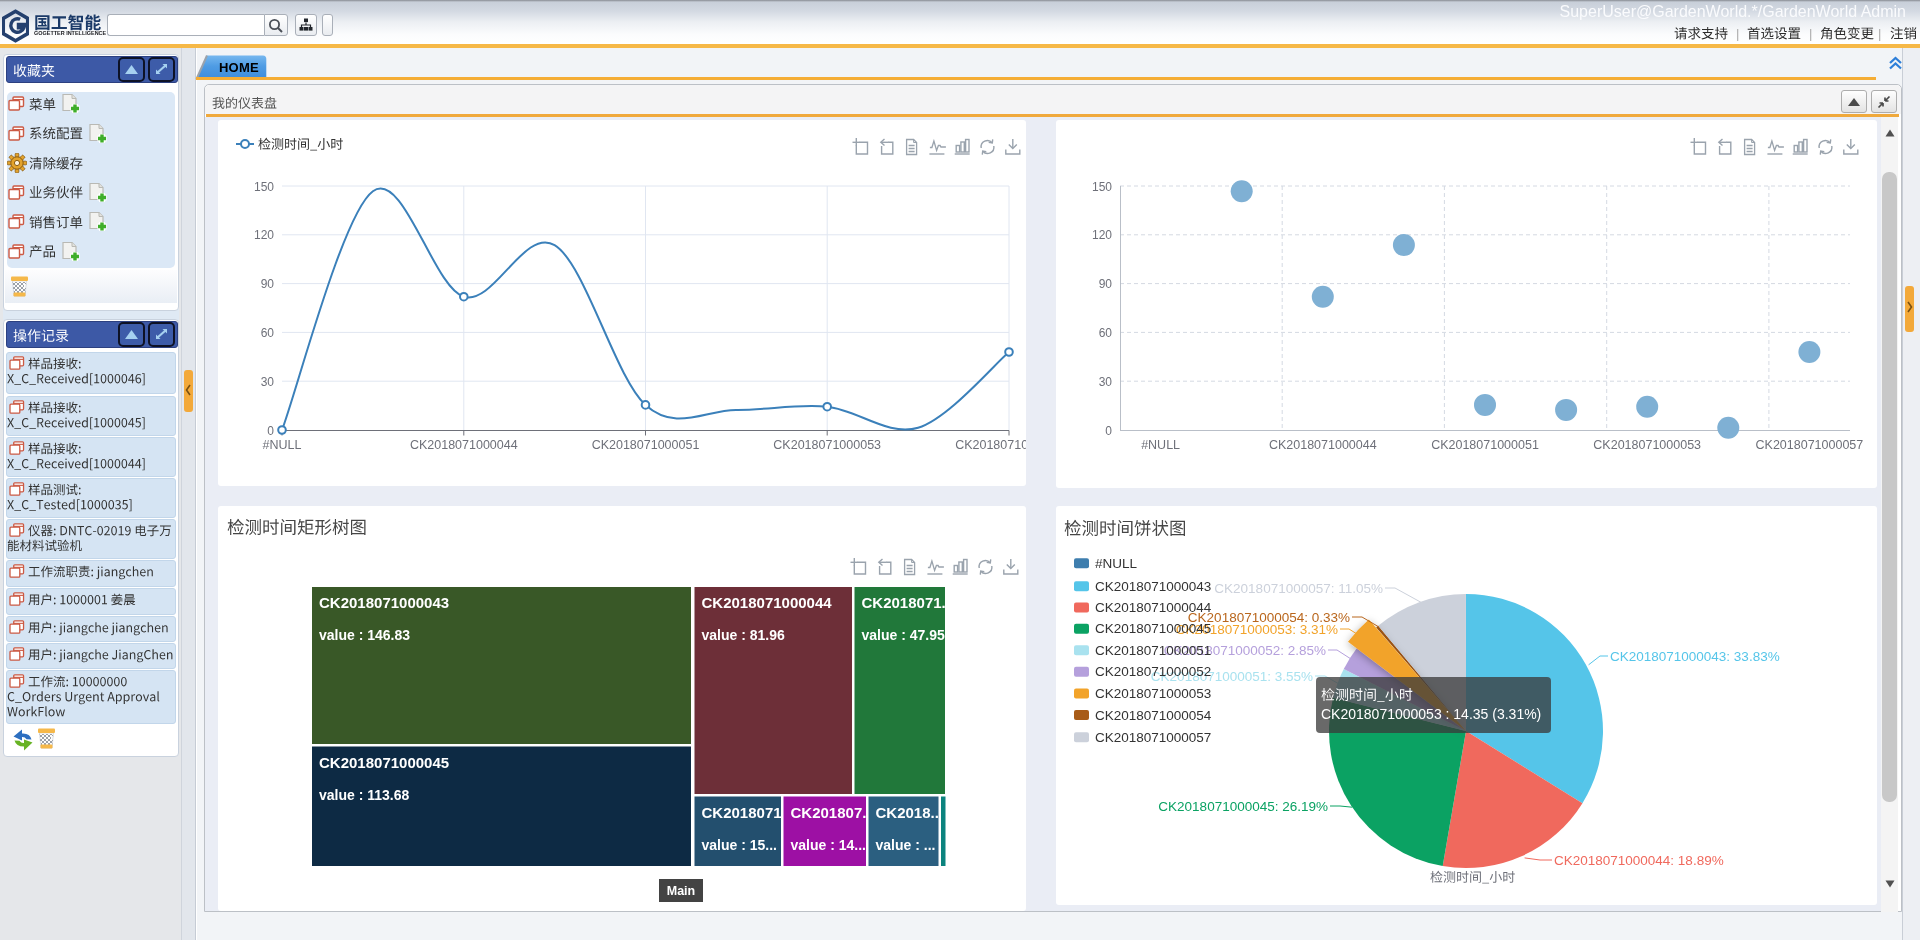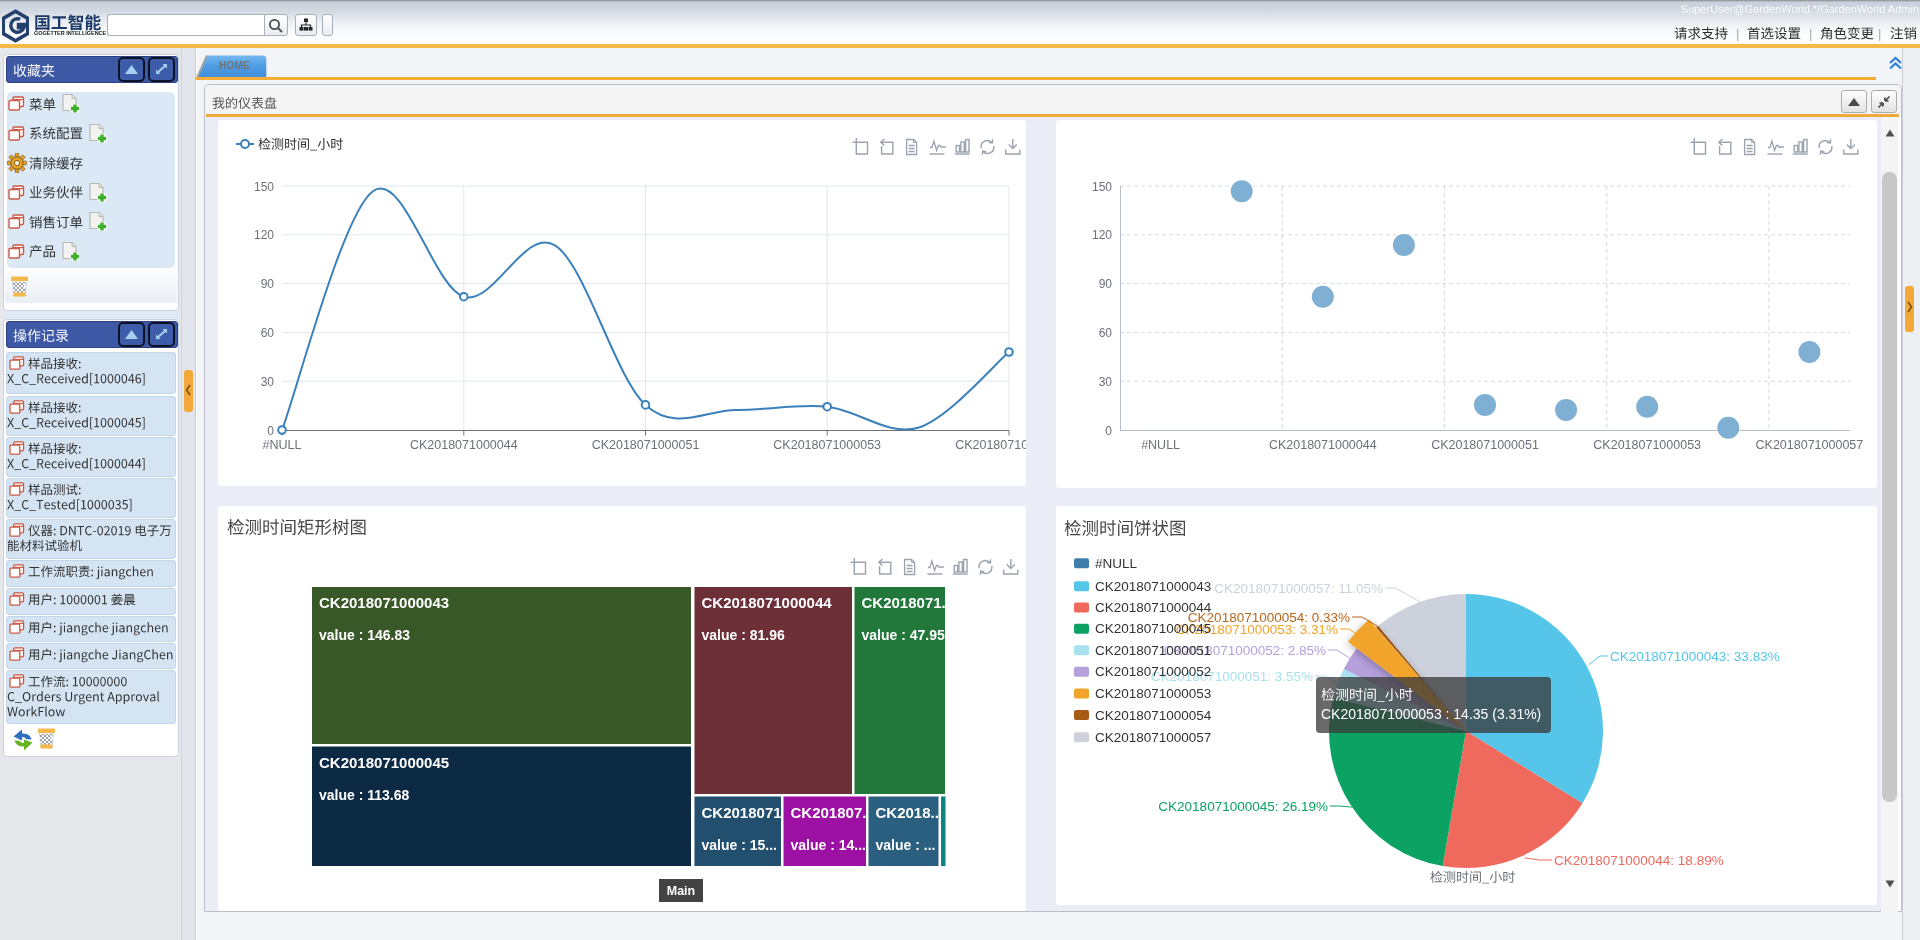--- a/index.html
+++ b/index.html
@@ -24,21 +24,21 @@
   </svg>
 <div class="abs" style="left:295px;top:14px;width:22px;height:22px;background:linear-gradient(#fff,#e9ecf0);border:1px solid #a9afb8;border-radius:3px"></div>
 <svg class="abs" style="left:299px;top:18px" width="14" height="14" viewBox="0 0 14 14">
 <rect x="5" y="0.5" width="4" height="3.6" fill="#22262c"></rect>
     <rect x="0.5" y="9" width="4" height="3.6" fill="#22262c"></rect>
 <rect x="5" y="9" width="4" height="3.6" fill="#22262c"></rect>
     <rect x="9.5" y="9" width="4" height="3.6" fill="#22262c"></rect>
 <path d="M7 4.5 V7 M2.5 9 V7 H11.5 V9" stroke="#22262c" fill="none" stroke-width="1.2"></path>
   </svg>
 <div class="abs" style="left:322px;top:14px;width:11px;height:22px;background:linear-gradient(#fff,#e9ecf0);border:1px solid #a9afb8;border-radius:3px"></div>
-<div class="abs" style="right:1px;top:3px;font-size:11px;color:#fafbfd">SuperUser@GardenWorld.*/GardenWorld Admin</div>
+<div class="abs" style="right:14px;top:3px;font-size:16px;color:#fafbfd">SuperUser@GardenWorld.*/GardenWorld Admin</div>
 <svg style="position:absolute;left:1674.0px;top:23.7px;overflow:visible" width="54" height="19">
     <g transform="translate(0,14.3)">
       <path d="M1.4 -10.4C2.1 -9.8 3.0 -8.9 3.5 -8.3L4.1 -9.0C3.7 -9.6 2.8 -10.4 2.1 -11.0ZM0.6 -7.1V-6.1H2.6V-1.2C2.6 -0.6 2.2 -0.2 1.9 -0.0C2.1 0.2 2.4 0.6 2.5 0.8C2.7 0.6 3.0 0.3 5.3 -1.5C5.2 -1.7 5.0 -2.1 5.0 -2.3L3.6 -1.3V-7.1ZM6.7 -2.9H10.9V-1.8H6.7ZM6.7 -3.6V-4.6H10.9V-3.6ZM8.3 -11.3V-10.3H5.2V-9.5H8.3V-8.6H5.5V-7.9H8.3V-7.0H4.8V-6.2H13.0V-7.0H9.3V-7.9H12.1V-8.6H9.3V-9.5H12.5V-10.3H9.3V-11.3ZM5.7 -5.4V1.1H6.7V-1.0H10.9V-0.1C10.9 0.1 10.8 0.1 10.7 0.2C10.5 0.2 9.8 0.2 9.1 0.1C9.3 0.4 9.4 0.8 9.4 1.0C10.4 1.0 11.0 1.0 11.4 0.9C11.8 0.7 11.9 0.4 11.9 -0.1V-5.4Z M15.1 -6.8C15.9 -6.0 16.9 -4.9 17.3 -4.2L18.1 -4.8C17.7 -5.5 16.7 -6.5 15.8 -7.3ZM14.1 -1.2 14.7 -0.3C16.1 -1.1 18.0 -2.2 19.7 -3.3V-0.3C19.7 -0.0 19.6 0.0 19.4 0.1C19.1 0.1 18.2 0.1 17.3 0.0C17.4 0.3 17.6 0.8 17.7 1.1C18.8 1.1 19.7 1.1 20.1 0.9C20.6 0.7 20.7 0.4 20.7 -0.3V-5.7C21.9 -3.2 23.6 -1.1 25.8 -0.1C26.0 -0.3 26.3 -0.7 26.6 -0.9C25.1 -1.6 23.8 -2.7 22.8 -4.0C23.7 -4.8 24.8 -5.9 25.6 -6.9L24.7 -7.5C24.1 -6.6 23.1 -5.6 22.2 -4.8C21.6 -5.8 21.1 -6.8 20.7 -7.9V-8.1H26.2V-9.1H24.5L25.1 -9.7C24.5 -10.2 23.4 -10.8 22.6 -11.3L22.0 -10.6C22.8 -10.2 23.8 -9.5 24.4 -9.1H20.7V-11.3H19.7V-9.1H14.4V-8.1H19.7V-4.3C17.7 -3.1 15.5 -1.9 14.1 -1.2Z M33.2 -11.3V-9.3H28.0V-8.3H33.2V-6.2H28.7V-5.2H30.1L29.8 -5.1C30.5 -3.6 31.5 -2.4 32.8 -1.5C31.3 -0.7 29.4 -0.2 27.5 0.1C27.7 0.3 27.9 0.8 28.0 1.1C30.1 0.7 32.1 0.1 33.8 -0.9C35.3 0.1 37.2 0.7 39.4 1.0C39.5 0.7 39.8 0.3 40.0 0.0C38.0 -0.2 36.2 -0.7 34.8 -1.5C36.3 -2.5 37.6 -4.0 38.3 -5.8L37.6 -6.2L37.4 -6.2H34.2V-8.3H39.4V-9.3H34.2V-11.3ZM30.9 -5.2H36.8C36.1 -3.9 35.1 -2.8 33.8 -2.0C32.5 -2.9 31.5 -3.9 30.9 -5.2Z M46.5 -2.8C47.1 -2.0 47.8 -1.0 48.0 -0.4L48.9 -0.9C48.6 -1.5 47.9 -2.5 47.3 -3.2ZM49.0 -11.3V-9.6H46.1V-8.7H49.0V-7.0H45.4V-6.0H50.7V-4.5H45.5V-3.6H50.7V-0.1C50.7 0.0 50.7 0.1 50.5 0.1C50.3 0.1 49.6 0.1 48.8 0.1C48.9 0.4 49.1 0.8 49.1 1.1C50.1 1.1 50.8 1.1 51.2 0.9C51.6 0.7 51.7 0.5 51.7 -0.1V-3.6H53.4V-4.5H51.7V-6.0H53.5V-7.0H49.9V-8.7H52.8V-9.6H49.9V-11.3ZM42.8 -11.3V-8.6H41.1V-7.7H42.8V-4.7C42.1 -4.5 41.4 -4.3 40.9 -4.2L41.1 -3.2L42.8 -3.7V-0.1C42.8 0.1 42.7 0.1 42.6 0.1C42.4 0.1 41.9 0.1 41.3 0.1C41.4 0.4 41.6 0.8 41.6 1.0C42.4 1.1 43.0 1.0 43.3 0.9C43.6 0.7 43.8 0.4 43.8 -0.1V-4.0L45.2 -4.5L45.1 -5.4L43.8 -5.0V-7.7H45.2V-8.6H43.8V-11.3Z" fill="#2c2c2c"></path>
     </g>
   </svg>
 <svg style="position:absolute;left:1747.0px;top:23.7px;overflow:visible" width="54" height="19">
     <g transform="translate(0,14.3)">
       <path d="M3.3 -4.2H10.2V-2.8H3.3ZM3.3 -5.0V-6.4H10.2V-5.0ZM3.3 -2.0H10.2V-0.6H3.3ZM3.1 -11.0C3.5 -10.6 4.0 -9.9 4.2 -9.5H0.7V-8.5H6.2C6.1 -8.1 6.0 -7.7 5.8 -7.3H2.3V1.1H3.3V0.3H10.2V1.1H11.2V-7.3H6.9L7.4 -8.5H12.8V-9.5H9.4C9.8 -9.9 10.2 -10.5 10.6 -11.1L9.5 -11.4C9.2 -10.8 8.7 -10.0 8.2 -9.5H4.7L5.3 -9.8C5.0 -10.2 4.5 -10.9 4.0 -11.4Z M14.3 -10.3C15.1 -9.7 16.0 -8.7 16.4 -8.1L17.3 -8.7C16.8 -9.3 15.9 -10.3 15.1 -10.9ZM19.5 -10.9C19.2 -9.7 18.6 -8.5 17.9 -7.7C18.1 -7.6 18.6 -7.4 18.8 -7.2C19.1 -7.6 19.4 -8.1 19.6 -8.6H21.6V-6.6H17.8V-5.7H20.3C20.0 -3.9 19.5 -2.7 17.5 -1.9C17.7 -1.8 18.0 -1.4 18.1 -1.1C20.3 -2.0 21.0 -3.6 21.3 -5.7H22.7V-2.6C22.7 -1.6 22.9 -1.3 23.9 -1.3C24.1 -1.3 25.0 -1.3 25.2 -1.3C26.1 -1.3 26.4 -1.7 26.4 -3.4C26.2 -3.5 25.7 -3.6 25.6 -3.8C25.5 -2.4 25.5 -2.2 25.1 -2.2C24.9 -2.2 24.2 -2.2 24.1 -2.2C23.7 -2.2 23.7 -2.2 23.7 -2.6V-5.7H26.3V-6.6H22.7V-8.6H25.8V-9.5H22.7V-11.3H21.6V-9.5H20.0C20.2 -9.9 20.4 -10.3 20.5 -10.7ZM16.9 -6.2H14.3V-5.2H15.9V-1.1C15.3 -0.9 14.7 -0.4 14.1 0.2L14.8 1.1C15.6 0.2 16.3 -0.5 16.8 -0.5C17.1 -0.5 17.5 -0.1 18.0 0.3C18.9 0.8 20.0 0.9 21.6 0.9C22.9 0.9 25.2 0.9 26.3 0.8C26.3 0.5 26.4 -0.0 26.5 -0.3C25.2 -0.1 23.2 -0.0 21.6 -0.0C20.2 -0.0 19.0 -0.1 18.2 -0.6C17.6 -1.0 17.3 -1.3 16.9 -1.4Z M28.6 -10.5C29.4 -9.8 30.3 -8.9 30.7 -8.4L31.4 -9.1C30.9 -9.6 30.0 -10.5 29.3 -11.1ZM27.6 -7.1V-6.1H29.5V-1.3C29.5 -0.7 29.1 -0.2 28.8 -0.1C29.0 0.1 29.3 0.6 29.4 0.8C29.6 0.5 29.9 0.3 32.3 -1.5C32.2 -1.7 32.0 -2.1 32.0 -2.4L30.5 -1.3V-7.1ZM33.6 -10.9V-9.4C33.6 -8.4 33.3 -7.2 31.5 -6.4C31.7 -6.3 32.1 -5.9 32.2 -5.7C34.2 -6.6 34.6 -8.1 34.6 -9.3V-9.9H37.0V-7.7C37.0 -6.7 37.2 -6.3 38.1 -6.3C38.3 -6.3 38.9 -6.3 39.1 -6.3C39.4 -6.3 39.7 -6.3 39.8 -6.4C39.8 -6.6 39.8 -7.0 39.7 -7.3C39.6 -7.2 39.3 -7.2 39.1 -7.2C38.9 -7.2 38.3 -7.2 38.2 -7.2C38.0 -7.2 37.9 -7.3 37.9 -7.7V-10.9ZM37.9 -4.4C37.4 -3.3 36.7 -2.5 35.8 -1.7C34.9 -2.5 34.1 -3.4 33.7 -4.4ZM32.2 -5.4V-4.4H32.9L32.7 -4.4C33.2 -3.1 34.0 -2.0 35.0 -1.2C34.0 -0.5 32.8 -0.1 31.6 0.2C31.8 0.4 32.0 0.8 32.1 1.1C33.4 0.7 34.6 0.2 35.7 -0.5C36.8 0.2 38.0 0.8 39.4 1.1C39.5 0.8 39.8 0.4 40.0 0.2C38.7 -0.1 37.5 -0.5 36.6 -1.2C37.7 -2.2 38.6 -3.5 39.2 -5.1L38.5 -5.4L38.4 -5.4Z M49.3 -10.1H51.6V-8.9H49.3ZM46.1 -10.1H48.4V-8.9H46.1ZM43.1 -10.1H45.2V-8.9H43.1ZM43.1 -5.8V-0.1H41.3V0.7H53.3V-0.1H51.4V-5.8H47.2L47.4 -6.6H52.9V-7.4H47.5L47.7 -8.1H52.6V-10.8H42.1V-8.1H46.6L46.5 -7.4H41.4V-6.6H46.4L46.2 -5.8ZM44.0 -0.1V-0.9H50.4V-0.1ZM44.0 -3.7H50.4V-2.9H44.0ZM44.0 -4.3V-5.1H50.4V-4.3ZM44.0 -2.3H50.4V-1.5H44.0Z" fill="#2c2c2c"></path>
     </g>
   </svg>
@@ -390,21 +390,21 @@
     <path d="M1.5 25 L12 1.5 H68 Q71.3 1.5 71.3 5 V25 Z" fill="url(#tabg)"></path>
     <path d="M1.5 25 L12 1.5" stroke="#9aa2ac" stroke-width="2" fill="none"></path>
     <defs>
       <linearGradient id="tabg" x1="0" y1="0" x2="0" y2="1">
         <stop offset="0" stop-color="#76b7ef"></stop>
         <stop offset="0.45" stop-color="#4f9ce4"></stop>
         <stop offset="1" stop-color="#3e8cdb"></stop>
       </linearGradient>
     </defs>
   </svg>
-<div class="abs" style="left:219px;top:60px;font-size:10px;font-weight:bold;color:#737373;letter-spacing:0.2px">HOME</div>
+<div class="abs" style="left:219px;top:60px;font-size:13px;font-weight:bold;color:#000000;letter-spacing:0.2px">HOME</div>
 <div class="abs" style="left:196px;top:77px;width:1680px;height:3px;background:#f5ad35"></div>
 <svg class="abs" style="left:1888px;top:56px" width="15" height="14">
     <path d="M2 7 L7.5 2 L13 7 M2 12.5 L7.5 7.5 L13 12.5" stroke="#2e7fd9" stroke-width="2.3" fill="none"></path>
   </svg>
 <div class="abs" style="left:204px;top:84px;width:1698px;height:828px;background:#fff;border:1px solid #bcc0c6;border-radius:5px 5px 0 0"></div>
 <div class="abs" style="left:205px;top:85px;width:1696px;height:29px;background:#f4f4f5;border-radius:5px 5px 0 0"></div>
 <svg style="position:absolute;left:212.0px;top:93.7px;overflow:visible" width="65" height="18">
     <g transform="translate(0,13.8)">
       <path d="M9.2 -10.1C9.9 -9.4 10.8 -8.4 11.2 -7.8L12.0 -8.4C11.6 -9.0 10.6 -9.9 9.9 -10.6ZM10.8 -5.6C10.4 -4.7 9.8 -3.9 9.1 -3.2C8.9 -4.0 8.7 -5.0 8.6 -6.1H12.3V-7.1H8.5C8.4 -8.2 8.3 -9.5 8.3 -10.8H7.3C7.3 -9.5 7.4 -8.3 7.5 -7.1H4.5V-9.4C5.3 -9.5 6.0 -9.7 6.7 -9.9L6.0 -10.8C4.7 -10.3 2.6 -9.9 0.8 -9.6C0.9 -9.3 1.1 -9.0 1.1 -8.8C1.9 -8.9 2.7 -9.0 3.5 -9.2V-7.1H0.7V-6.1H3.5V-3.8L0.5 -3.3L0.8 -2.3L3.5 -2.9V-0.2C3.5 0.0 3.4 0.1 3.2 0.1C3.0 0.1 2.2 0.1 1.4 0.1C1.5 0.3 1.7 0.8 1.7 1.1C2.8 1.1 3.5 1.0 3.9 0.9C4.3 0.7 4.5 0.4 4.5 -0.2V-3.1L6.9 -3.7L6.8 -4.5L4.5 -4.1V-6.1H7.6C7.7 -4.7 8.0 -3.4 8.3 -2.3C7.3 -1.5 6.3 -0.8 5.2 -0.2C5.4 -0.0 5.7 0.3 5.9 0.5C6.8 0.0 7.8 -0.6 8.6 -1.4C9.2 0.2 10.0 1.1 11.0 1.1C12.0 1.1 12.4 0.4 12.5 -1.7C12.3 -1.8 11.9 -2.0 11.7 -2.2C11.6 -0.6 11.5 0.1 11.1 0.1C10.5 0.1 9.9 -0.7 9.4 -2.1C10.3 -3.0 11.1 -4.1 11.7 -5.2Z M20.2 -5.5C20.9 -4.5 21.8 -3.2 22.2 -2.5L23.0 -3.0C22.6 -3.7 21.7 -5.0 20.9 -5.9ZM16.1 -10.9C16.0 -10.3 15.8 -9.5 15.6 -8.8H14.1V0.7H15.0V-0.3H18.7V-8.8H16.5C16.7 -9.4 17.0 -10.1 17.2 -10.8ZM15.0 -8.0H17.8V-5.2H15.0ZM15.0 -1.2V-4.4H17.8V-1.2ZM20.8 -11.0C20.4 -9.2 19.7 -7.4 18.8 -6.2C19.0 -6.1 19.4 -5.8 19.6 -5.7C20.0 -6.3 20.4 -7.1 20.8 -8.0H24.1C24.0 -2.8 23.8 -0.8 23.3 -0.3C23.2 -0.1 23.0 -0.1 22.8 -0.1C22.5 -0.1 21.7 -0.1 20.9 -0.2C21.0 0.1 21.2 0.5 21.2 0.8C21.9 0.8 22.7 0.8 23.1 0.8C23.6 0.7 23.9 0.6 24.2 0.2C24.7 -0.4 24.9 -2.4 25.1 -8.4C25.1 -8.5 25.1 -8.9 25.1 -8.9H21.2C21.4 -9.5 21.6 -10.1 21.7 -10.8Z M33.0 -10.2C33.6 -9.4 34.2 -8.2 34.5 -7.6L35.3 -8.0C35.0 -8.7 34.4 -9.8 33.8 -10.6ZM36.9 -10.2C36.4 -7.4 35.7 -5.0 34.2 -3.0C32.9 -4.8 32.1 -7.2 31.7 -10.0L30.7 -9.8C31.3 -6.8 32.1 -4.2 33.5 -2.2C32.5 -1.2 31.2 -0.3 29.5 0.3C29.7 0.5 30.0 0.8 30.1 1.1C31.8 0.4 33.1 -0.5 34.1 -1.5C35.1 -0.4 36.3 0.5 37.9 1.1C38.0 0.8 38.3 0.4 38.6 0.2C37.0 -0.3 35.8 -1.2 34.8 -2.3C36.5 -4.3 37.3 -7.0 37.9 -10.0ZM29.5 -10.9C28.7 -8.9 27.5 -6.9 26.2 -5.7C26.4 -5.5 26.7 -5.0 26.8 -4.7C27.2 -5.2 27.7 -5.7 28.1 -6.3V1.0H29.0V-7.8C29.6 -8.7 30.0 -9.6 30.4 -10.6Z M42.3 1.0C42.6 0.8 43.1 0.7 46.7 -0.5C46.6 -0.7 46.6 -1.1 46.5 -1.4L43.4 -0.4V-3.3C44.1 -3.8 44.8 -4.4 45.4 -5.0C46.4 -2.3 48.2 -0.3 50.9 0.6C51.1 0.3 51.4 -0.0 51.6 -0.2C50.3 -0.6 49.2 -1.3 48.3 -2.1C49.1 -2.6 50.0 -3.3 50.8 -3.9L50.0 -4.5C49.4 -3.9 48.5 -3.2 47.7 -2.7C47.2 -3.4 46.7 -4.1 46.4 -5.0H51.1V-5.8H46.0V-7.0H50.2V-7.8H46.0V-8.9H50.7V-9.8H46.0V-10.9H45.0V-9.8H40.4V-8.9H45.0V-7.8H41.0V-7.0H45.0V-5.8H39.8V-5.0H44.2C42.9 -3.9 41.1 -2.9 39.5 -2.4C39.7 -2.2 40.0 -1.8 40.1 -1.6C40.8 -1.8 41.6 -2.2 42.4 -2.6V-0.7C42.4 -0.2 42.1 0.0 41.8 0.1C42.0 0.4 42.2 0.8 42.3 1.0Z M57.1 -5.5C57.8 -5.2 58.7 -4.6 59.1 -4.2L59.6 -4.8C59.2 -5.2 58.3 -5.7 57.6 -6.1ZM58.0 -11.0C57.9 -10.7 57.8 -10.3 57.6 -9.9H54.8V-7.7L54.7 -7.1H52.7V-6.3H54.6C54.4 -5.5 54.0 -4.7 53.0 -4.1C53.2 -3.9 53.5 -3.6 53.7 -3.4C54.9 -4.1 55.4 -5.2 55.6 -6.3H61.6V-4.8C61.6 -4.6 61.6 -4.6 61.4 -4.6C61.2 -4.6 60.6 -4.6 60.0 -4.6C60.2 -4.3 60.3 -4.0 60.3 -3.7C61.2 -3.7 61.8 -3.7 62.1 -3.9C62.5 -4.0 62.6 -4.3 62.6 -4.8V-6.3H64.4V-7.1H62.6V-9.9H58.7L59.1 -10.8ZM57.2 -8.4C57.9 -8.1 58.7 -7.5 59.1 -7.1H55.7L55.7 -7.6V-9.1H61.6V-7.1H59.1L59.6 -7.7C59.2 -8.2 58.3 -8.7 57.6 -9.0ZM54.1 -3.4V-0.2H52.6V0.7H64.4V-0.2H63.0V-3.4ZM55.0 -0.2V-2.6H56.7V-0.2ZM57.6 -0.2V-2.6H59.3V-0.2ZM60.3 -0.2V-2.6H62.0V-0.2Z" fill="#555"></path>
     </g>

